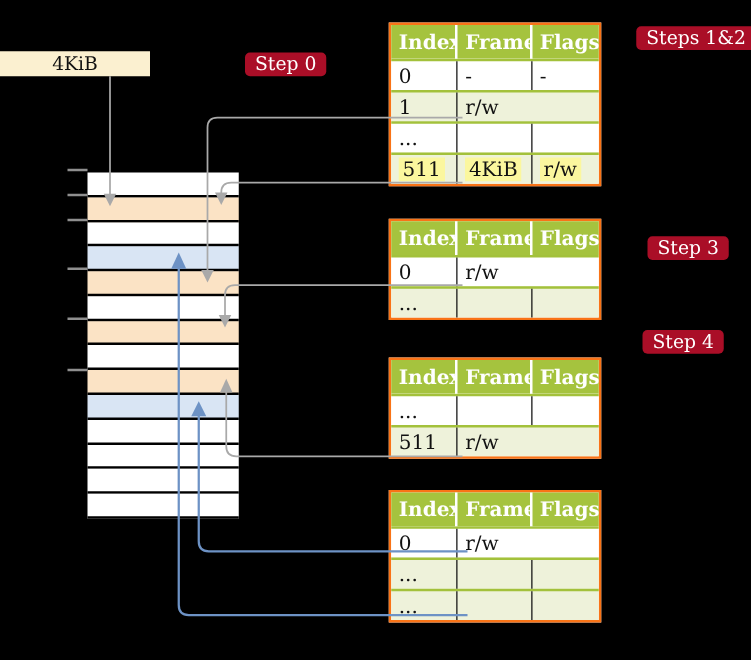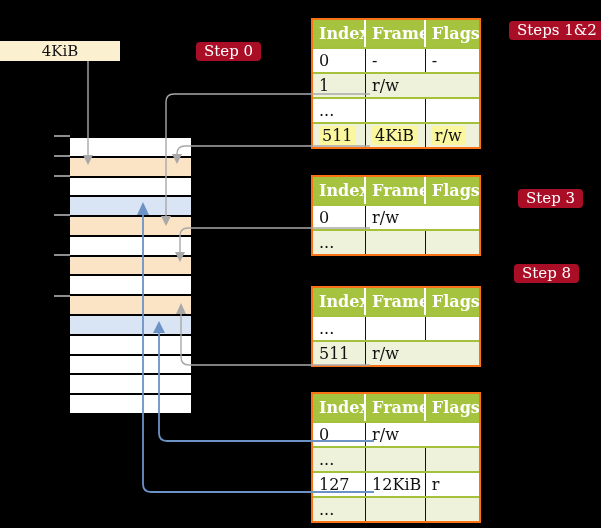--- a/index.html
+++ b/index.html
@@ -49,21 +49,21 @@
 
 <div id="stage">
 
   <div class="kib-box">
     <span>4KiB</span>
   </div>
 
   <div class="badge" id="badge-step0">Step 0</div>
   <div class="badge" id="badge-steps12">Steps 1&amp;2</div>
   <div class="badge" id="badge-step3">Step 3</div>
-  <div class="badge" id="badge-step4">Step 8</div>
+  <div class="badge" id="badge-step4">Step 4</div>
 
   <div id="memory-column">
       <div class="mem-row mem-white"></div>
       <div class="mem-row mem-peach"></div>
       <div class="mem-row mem-white"></div>
       <div class="mem-row mem-blue"></div>
       <div class="mem-row mem-peach"></div>
       <div class="mem-row mem-white"></div>
       <div class="mem-row mem-peach"></div>
       <div class="mem-row mem-white"></div>
@@ -184,31 +184,20 @@
           <div class="cell c2">
             <span>r/w</span>
           </div>
         </div>
         <div class="pt-row row-green">
           <div class="cell c0">
             <span>...</span>
           </div>
           <div class="cell c1"></div>
           <div class="cell c2"></div>
-        </div>
-        <div class="pt-row row-white">
-          <div class="cell c0">
-            <span>127</span>
-          </div>
-          <div class="cell c1">
-            <span>12KiB</span>
-          </div>
-          <div class="cell c2">
-            <span>r</span>
-          </div>
         </div>
         <div class="pt-row row-green">
           <div class="cell c0">
             <span>...</span>
           </div>
           <div class="cell c1"></div>
           <div class="cell c2"></div>
         </div>
       </div>
     </div>

